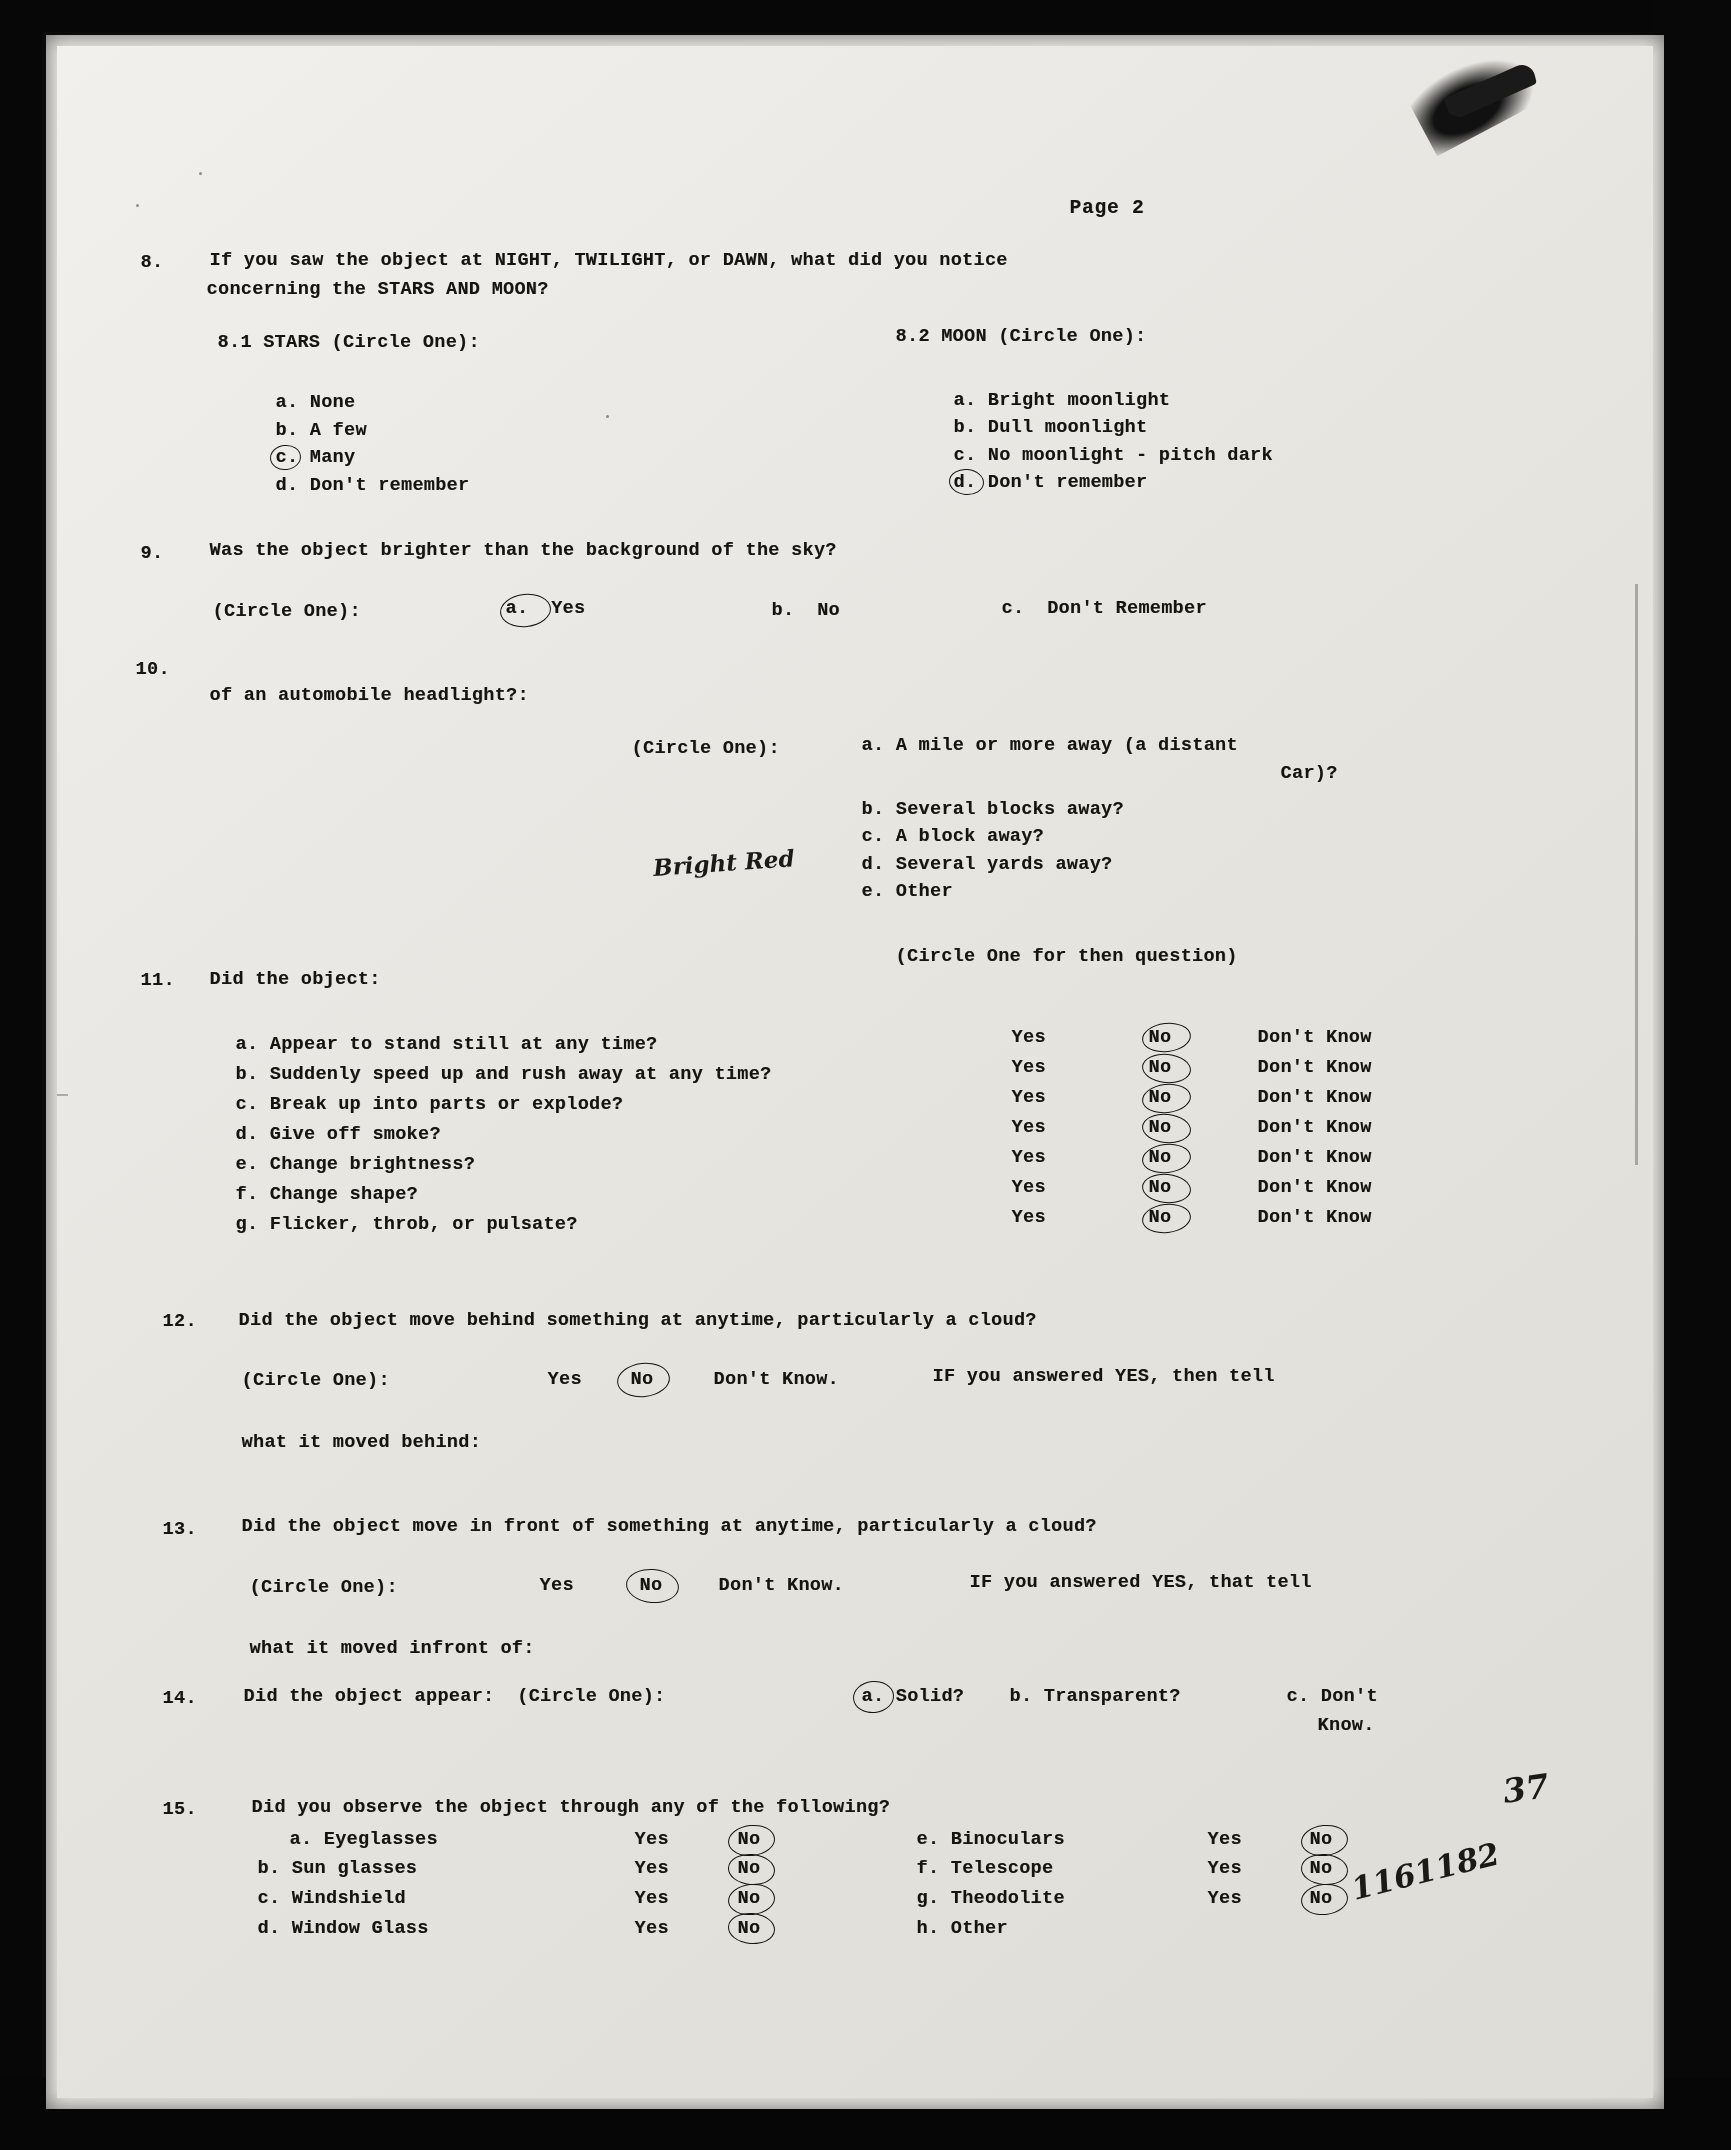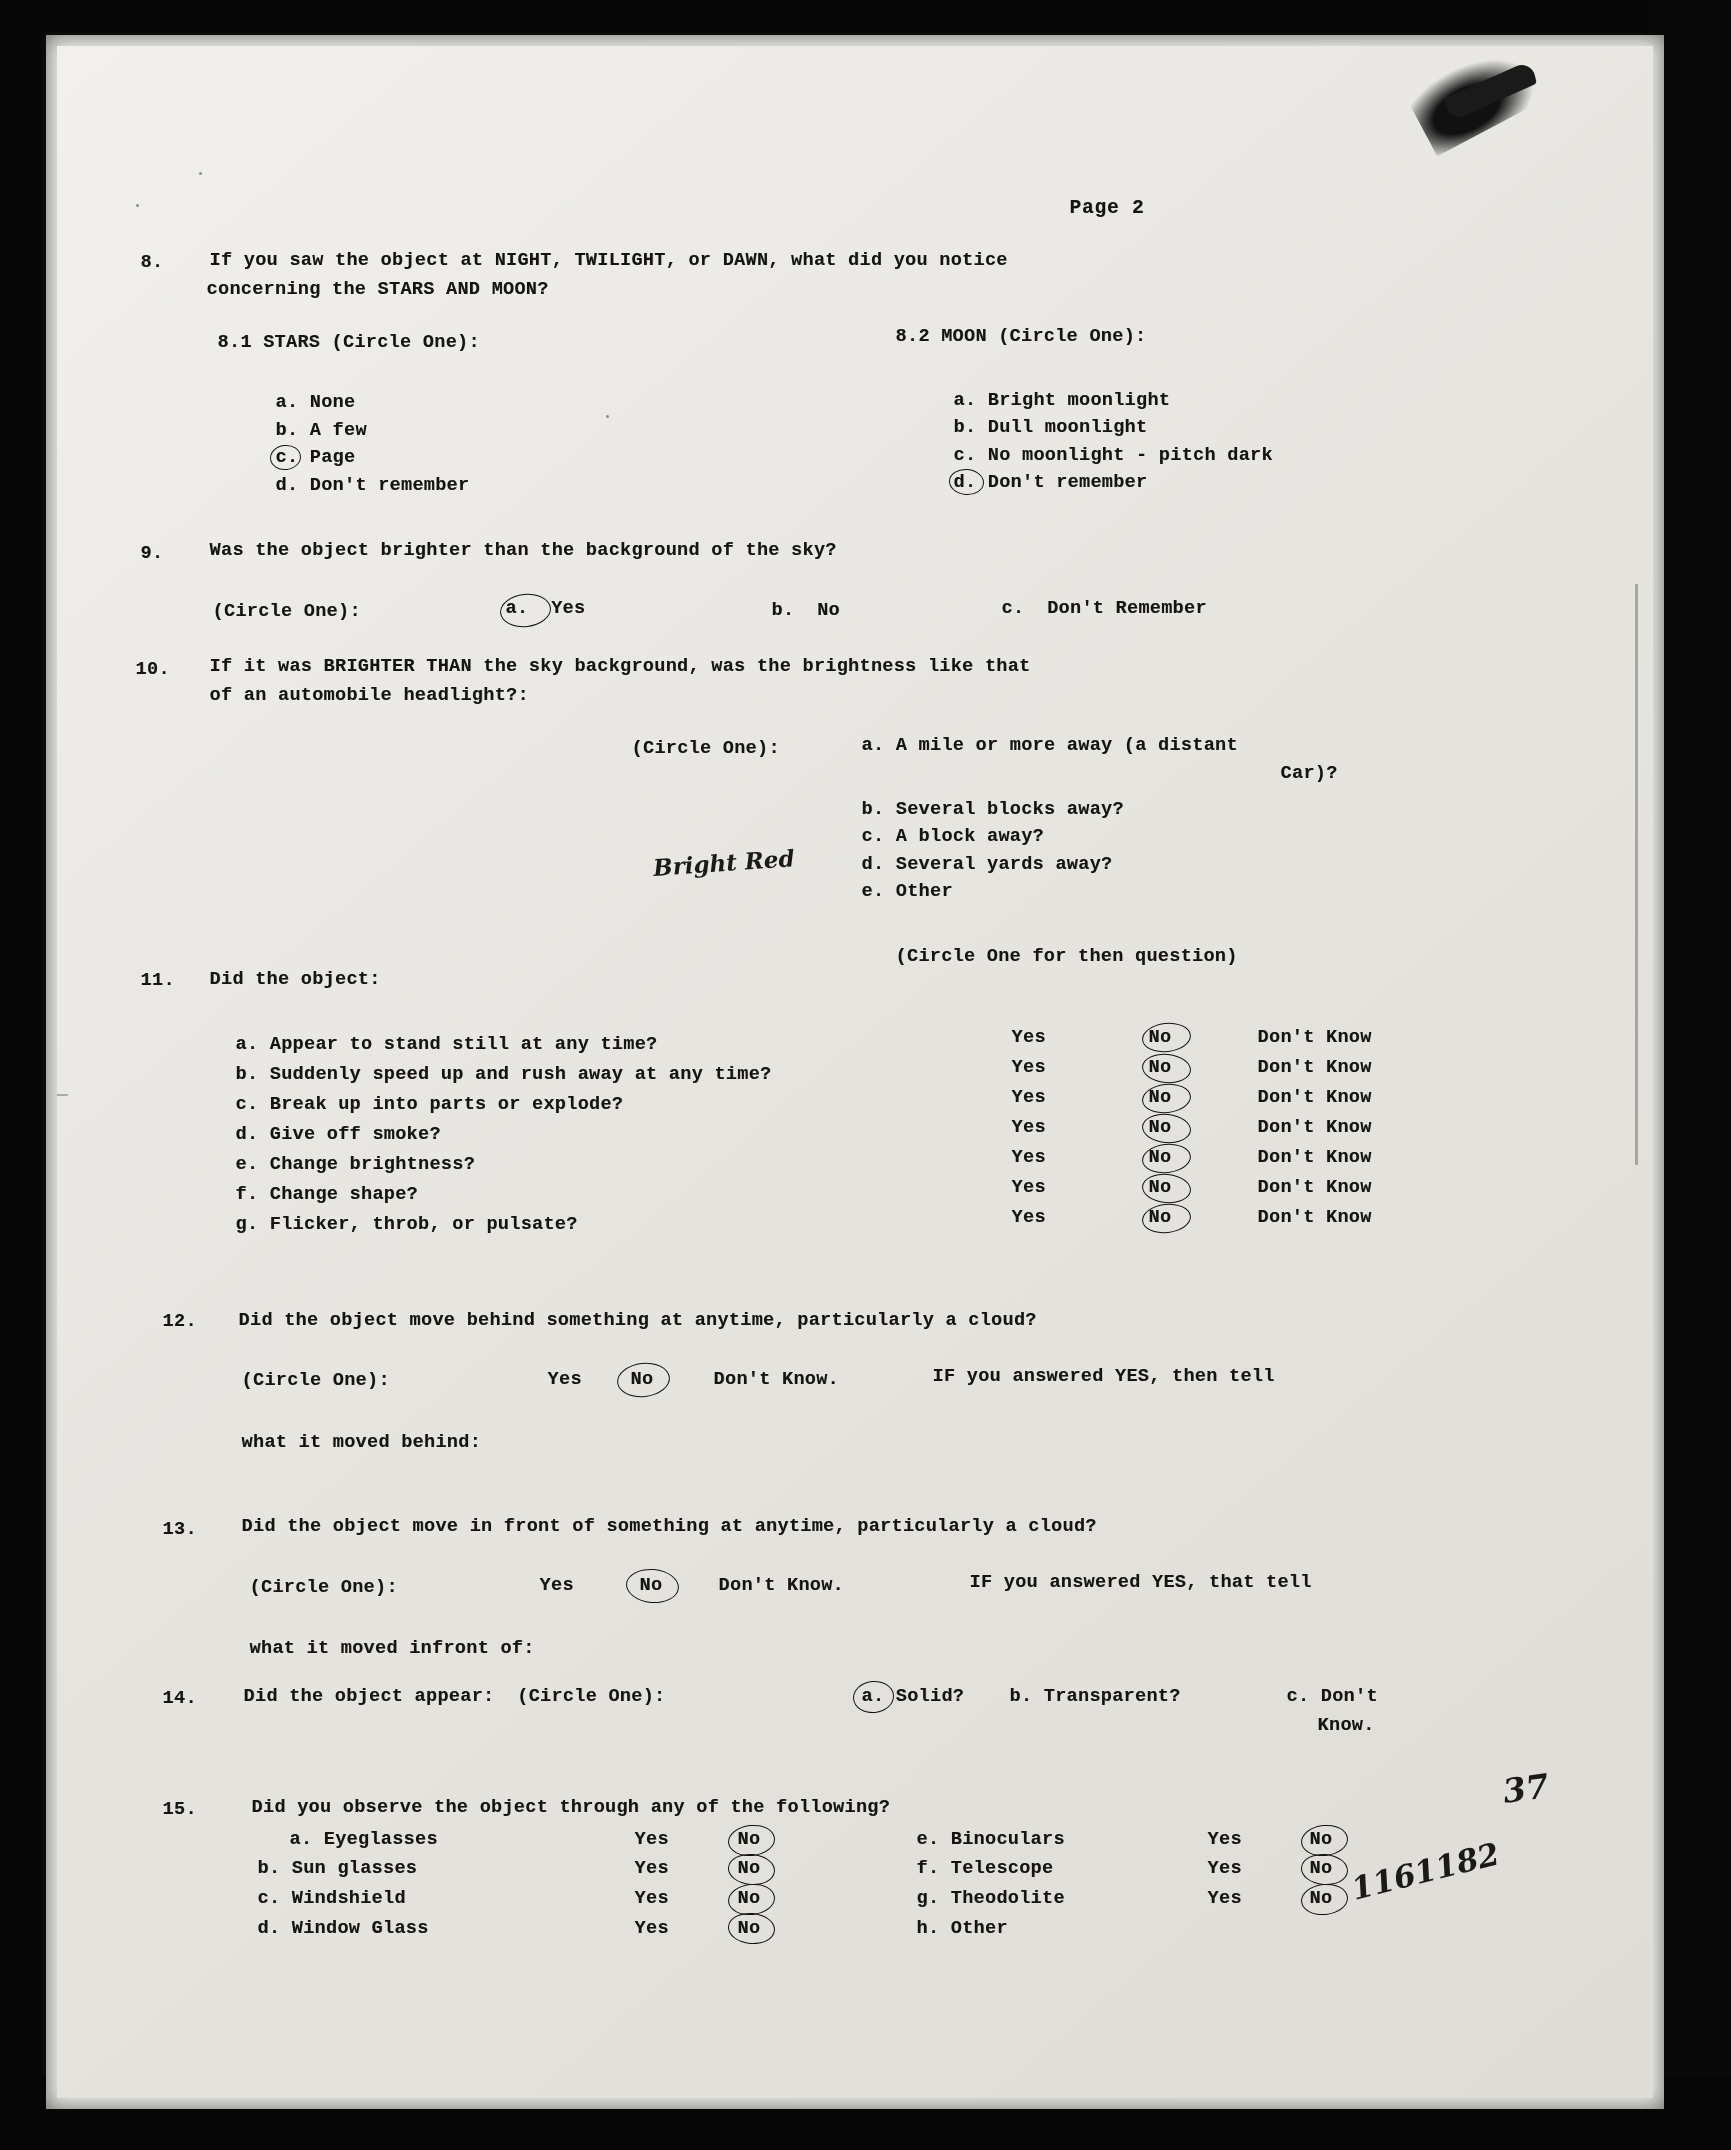--- a/index.html
+++ b/index.html
@@ -160,40 +160,39 @@
 
         <div class="t num" style="left:84px; top:208px;">8.</div>
         <div class="t" style="left:153px; top:206px;">If you saw the object at NIGHT, TWILIGHT, or DAWN, what did you notice</div>
         <div class="t" style="left:150px; top:235px;">concerning the STARS AND MOON?</div>
 
         <div class="t" style="left:161px; top:288px;">8.1 STARS (Circle One):</div>
         <div class="t" style="left:839px; top:282px;">8.2 MOON (Circle One):</div>
 
         <div class="t" style="left:219px; top:348px;">a. None</div>
         <div class="t" style="left:219px; top:376px;">b. A few</div>
-        <div class="t" style="left:219px; top:403px;">c. Page</div>
+        <div class="t" style="left:219px; top:403px;">c. Many</div>
         <div class="t" style="left:219px; top:431px;">d. Don't remember</div>
         <div class="circ" style="left:213px; top:399px; width:28.5px; height:23px;"></div>
 
         <div class="t" style="left:897px; top:346px;">a. Bright moonlight</div>
         <div class="t" style="left:897px; top:373px;">b. Dull moonlight</div>
         <div class="t" style="left:897px; top:401px;">c. No moonlight - pitch dark</div>
         <div class="t" style="left:897px; top:428px;">d. Don't remember</div>
         <div class="circ2" style="left:892px; top:423px; width:33px; height:24px;"></div>
 
         <div class="t num" style="left:84px; top:499px;">9.</div>
         <div class="t" style="left:153px; top:496px;">Was the object brighter than the background of the sky?</div>
         <div class="t" style="left:156px; top:557px;">(Circle One):</div>
         <div class="t" style="left:449px; top:554px;">a.  Yes</div>
         <div class="t" style="left:715px; top:556px;">b.  No</div>
         <div class="t" style="left:945px; top:554px;">c.  Don't Remember</div>
         <div class="circ" style="left:443px; top:548px; width:49px; height:31px;"></div>
 
         <div class="t num" style="left:79px; top:615px;">10.</div>
-        <div class="t" style="left:153px; top:612px;">If it was BRIGHTER THAN the sky background, was the brightness like that</div>
         <div class="t" style="left:153px; top:641px;">of an automobile headlight?:</div>
 
         <div class="t" style="left:575px; top:694px;">(Circle One):</div>
         <div class="t" style="left:805px; top:691px;">a. A mile or more away (a distant</div>
         <div class="t" style="left:1224px; top:719px;">Car)?</div>
         <div class="t" style="left:805px; top:755px;">b. Several blocks away?</div>
         <div class="t" style="left:805px; top:782px;">c. A block away?</div>
         <div class="t" style="left:805px; top:810px;">d. Several yards away?</div>
         <div class="t" style="left:805px; top:837px;">e. Other</div>
         <div class="hand" style="left:596px; top:805px; font-size:23px; transform:rotate(-4deg);">Bright Red</div>

